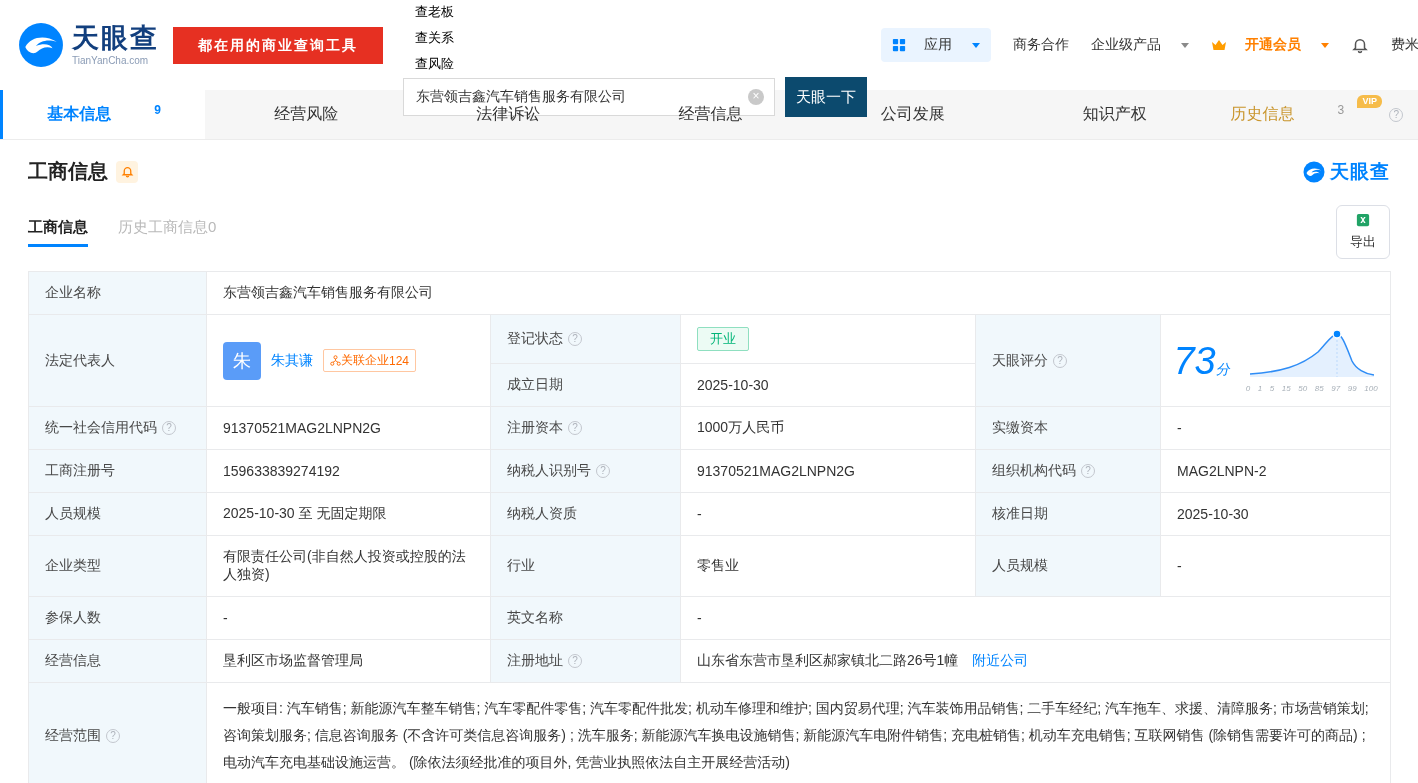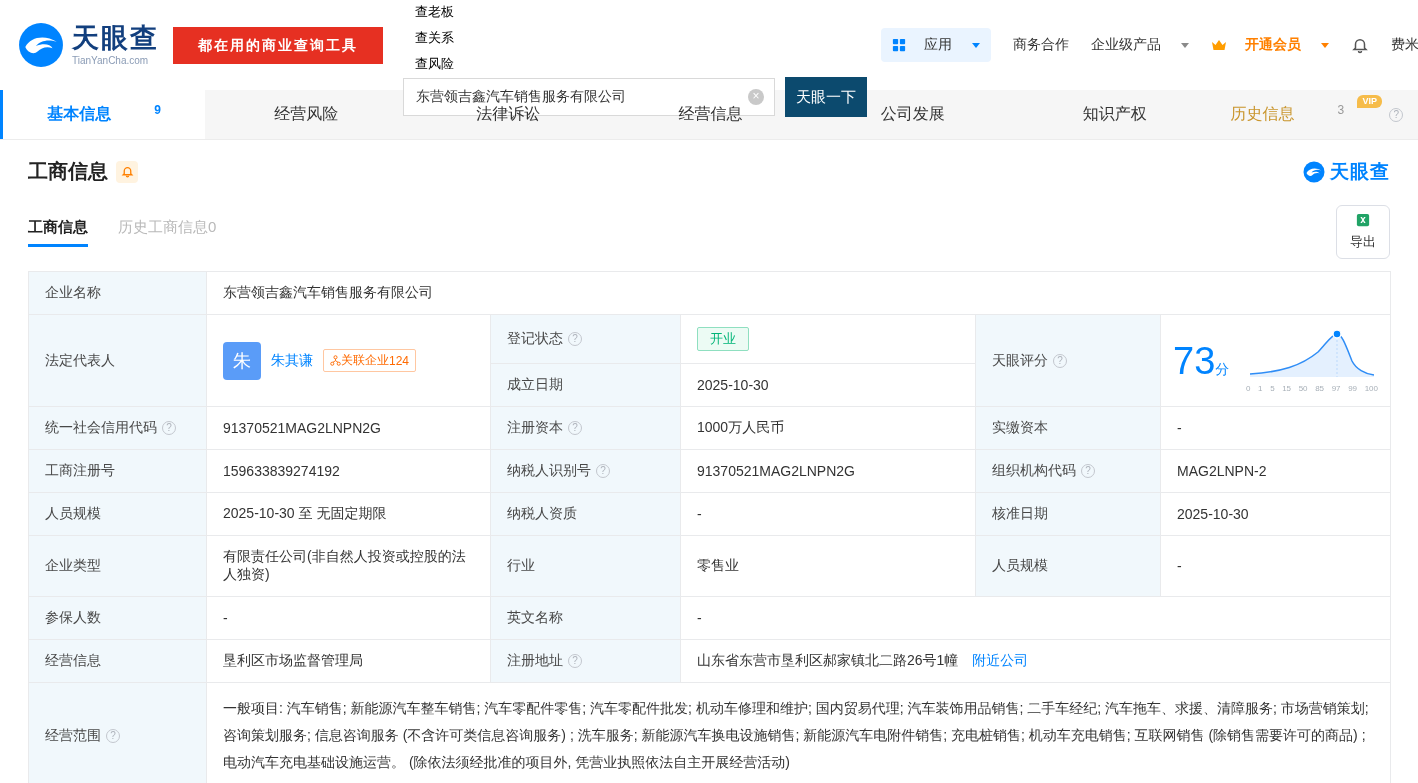--- a/index.html
+++ b/index.html
@@ -70,21 +70,21 @@
   .info-table td.label { background: #f1f8fc; color: #484848; }
   .label-inner { display: flex; align-items: center; }
   .rep-cell { display: flex; align-items: center; gap: 10px; }
   .avatar { width: 38px; height: 38px; border-radius: 4px; background: #5a9cf8; color: #fff; font-size: 18px;
     display: flex; align-items: center; justify-content: center; flex: 0 0 auto; }
   .link { color: #0084ff; cursor: pointer; text-decoration: none; }
   .rel-badge { display: inline-flex; align-items: center; border: 1px solid #ffc7a1; color: #ff6a00;
     font-size: 12px; padding: 2px 6px; border-radius: 2px; cursor: pointer; background: #fff; white-space: nowrap; }
   .status-badge { display: inline-block; background: #ecfbf4; border: 1px solid #8fdfc0; color: #00b578;
     padding: 2px 12px; font-size: 13px; border-radius: 2px; }
-  .score-cell { display: flex; align-items: center; justify-content: space-between; gap: 16px; }
+  .score-cell { display: flex; align-items: center; justify-content: center; gap: 16px; font-style: italic; }
   .score-num { color: #0084ff; font-size: 38px; line-height: 1; white-space: nowrap; }
   .score-unit { font-size: 14px; }
   .score-chart { width: 132px; flex: 0 0 auto; }
   .axis-labels { display: flex; justify-content: space-between; font-size: 8px; color: #a8b0b8; margin-top: 1px; }
   .scope-text { line-height: 27px; }
   .addr-link { margin-left: 10px; }
 </style>
 </head>
 <body>
 

